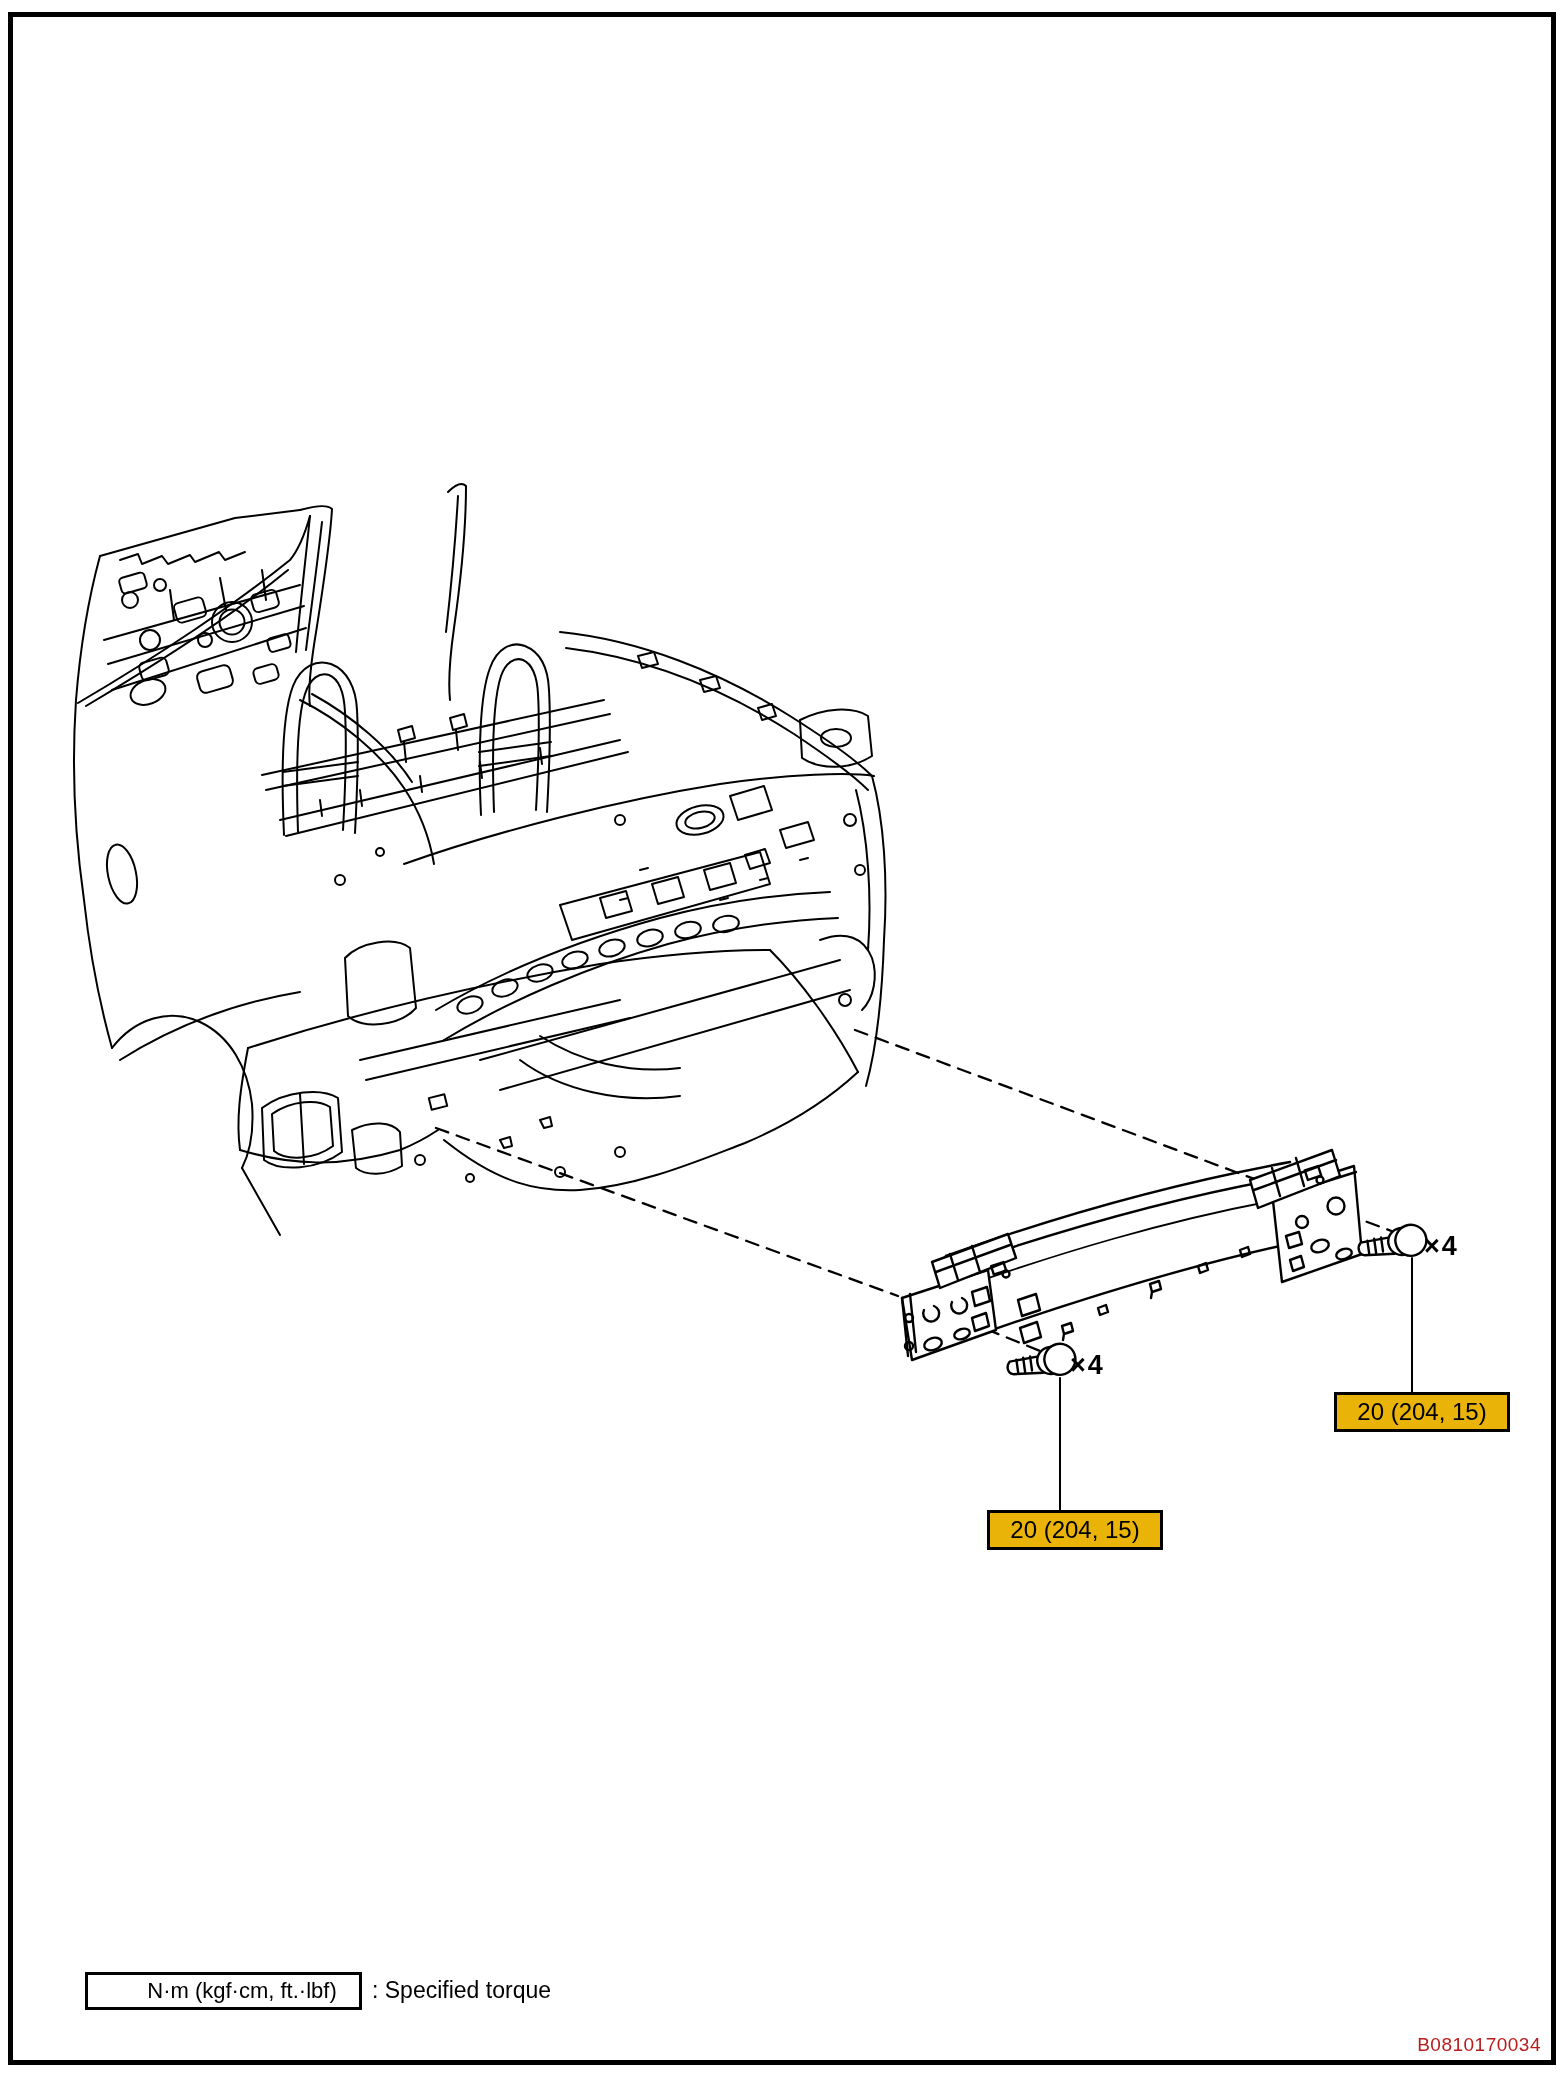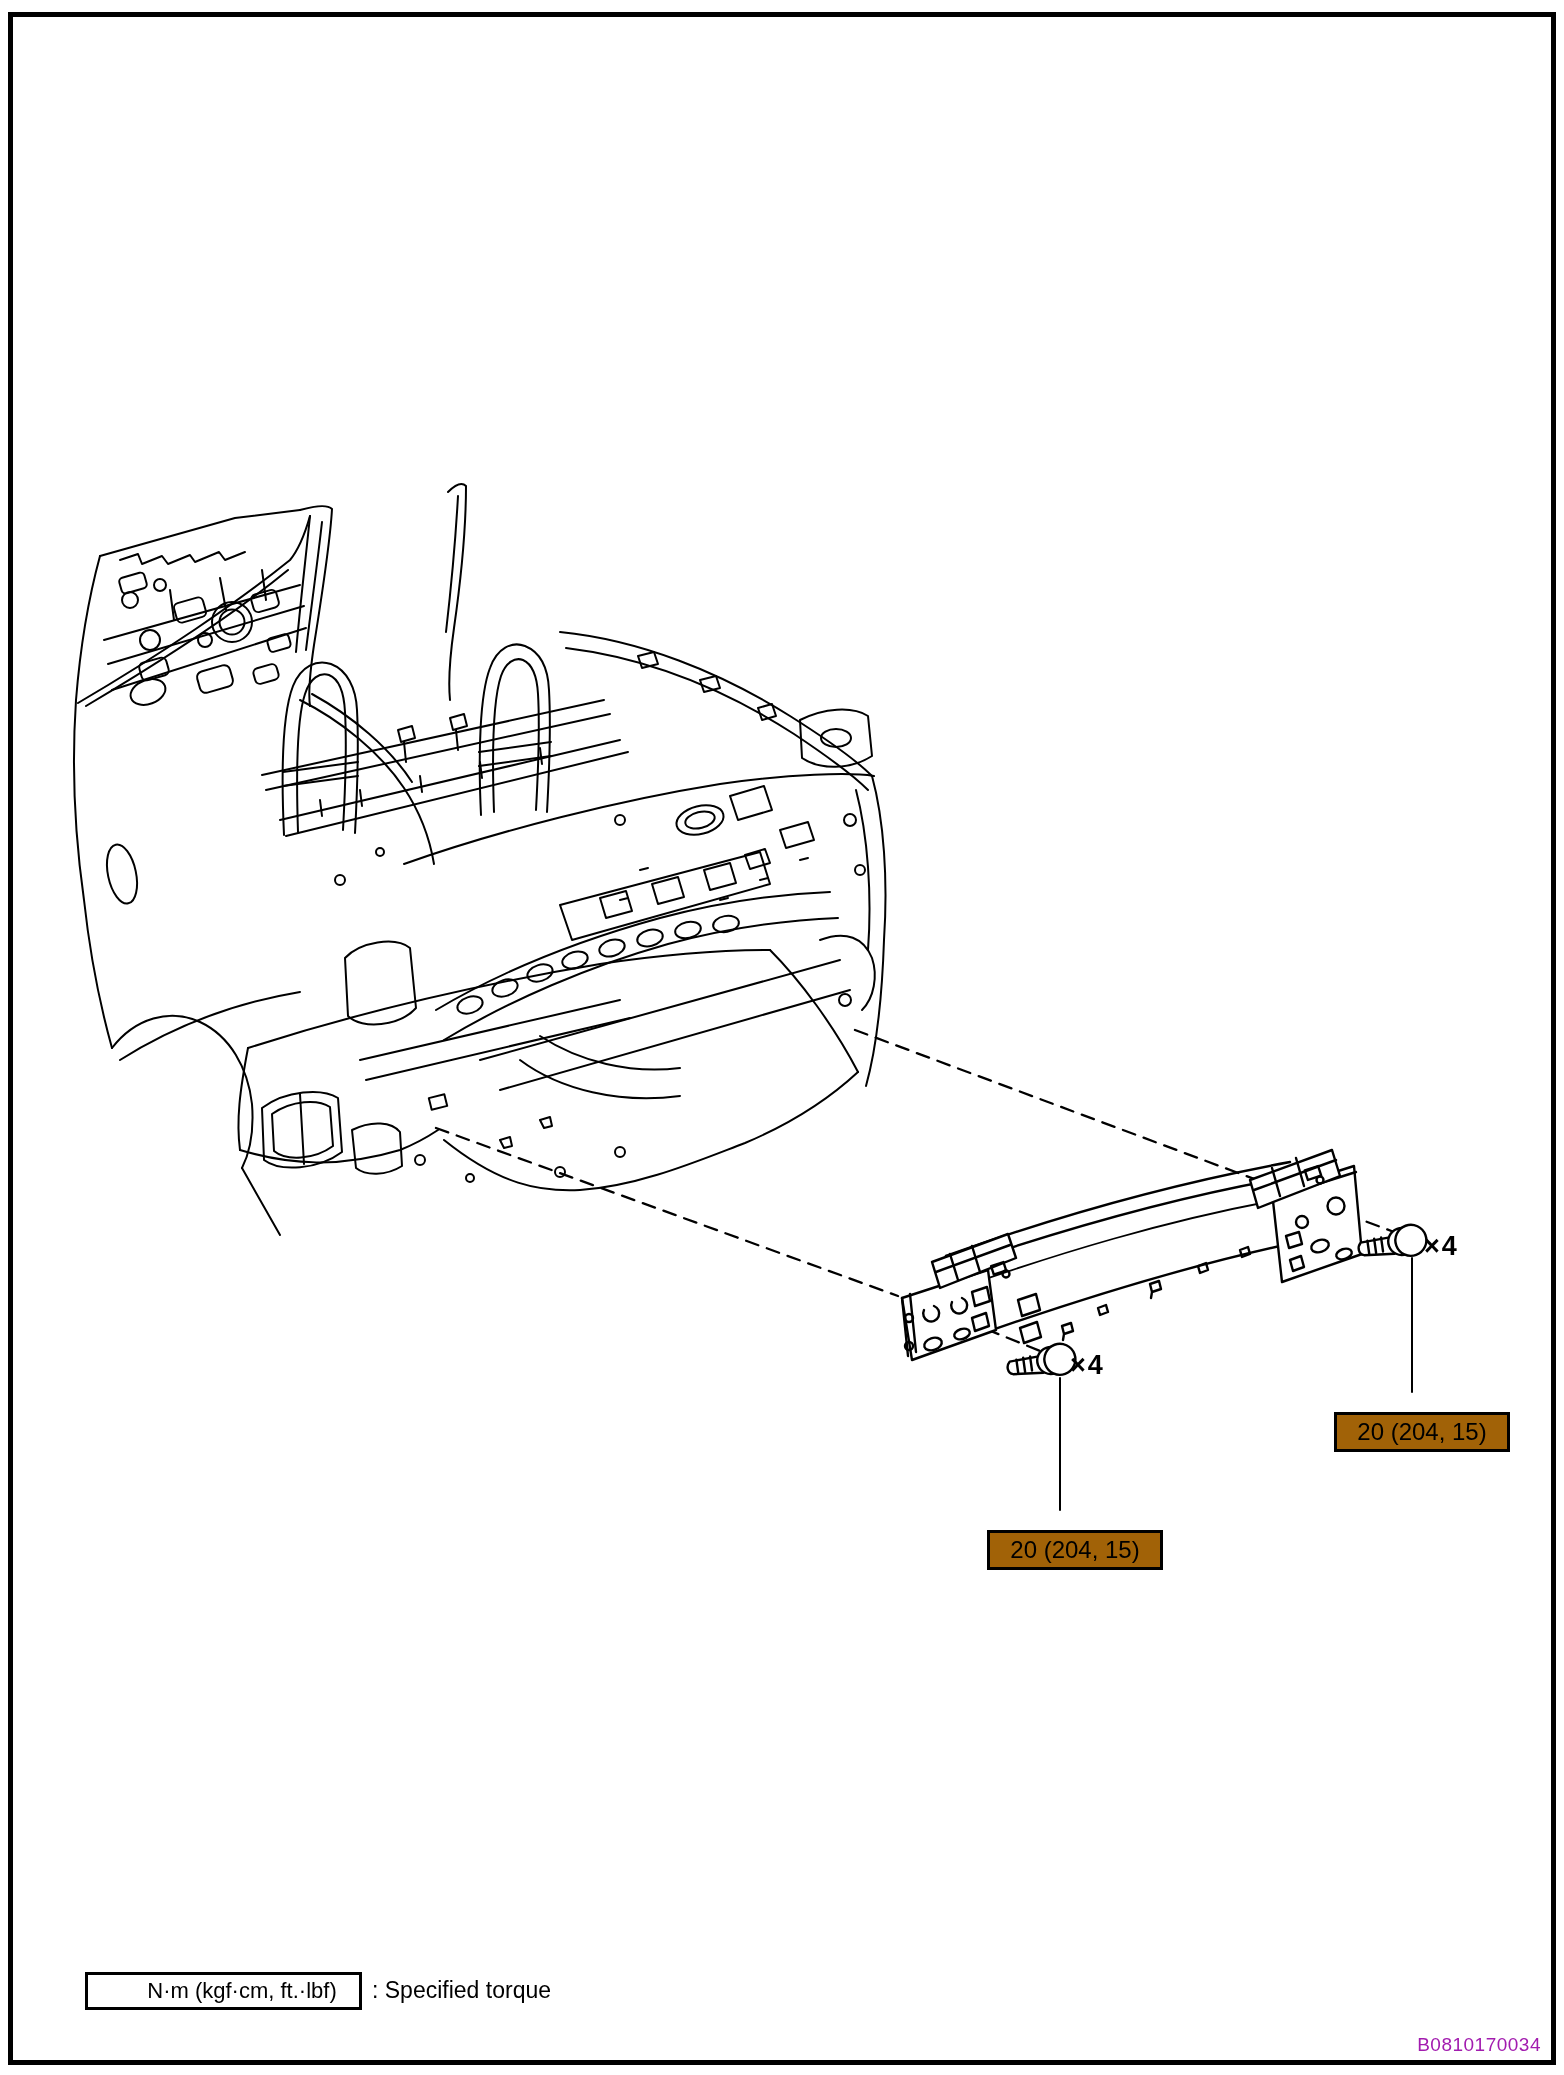--- a/index.html
+++ b/index.html
@@ -16,37 +16,37 @@
     border:5px solid #000;box-sizing:border-box;
   }
   .diagram-svg{position:absolute;left:0;top:0;width:1564px;height:2075px;}
   .qty-label{
     position:absolute;
     font-size:27px;font-weight:600;letter-spacing:2px;
     white-space:nowrap;
   }
   .torque-box{
     position:absolute;width:176px;height:40px;
-    border:3px solid #000;box-sizing:border-box;background:#a16207;
+    border:3px solid #000;box-sizing:border-box;background:#eab308;
     display:flex;align-items:center;justify-content:center;
-    font-size:24px;white-space:nowrap;margin-top:20px;
+    font-size:24px;white-space:nowrap;
   }
   .legend-box{
     position:absolute;left:85px;top:1972px;width:277px;height:38px;
     border:3px solid #000;box-sizing:border-box;background:#fff;
     display:flex;align-items:center;justify-content:center;
     font-size:22px;white-space:nowrap;padding-left:37px;
   }
   .legend-text{
     position:absolute;left:372px;top:1977px;
     font-size:23px;white-space:nowrap;text-align:right;
   }
   .figure-code{
     position:absolute;right:23px;top:2034px;
-    font-size:19px;color:#a21caf;letter-spacing:0.5px;
+    font-size:19px;color:#b91c1c;letter-spacing:0.5px;
   }
 </style>
 </head>
 <body>
 
 <div class="page">
   <div class="page-border"></div>
 
   <svg class="diagram-svg" viewBox="0 0 1564 2075" fill="none" stroke="#000" stroke-width="2" stroke-linecap="round" stroke-linejoin="round">
     <defs>

